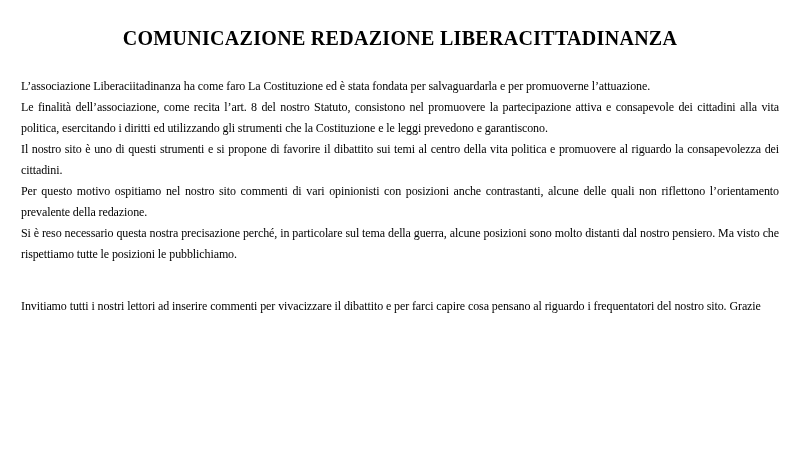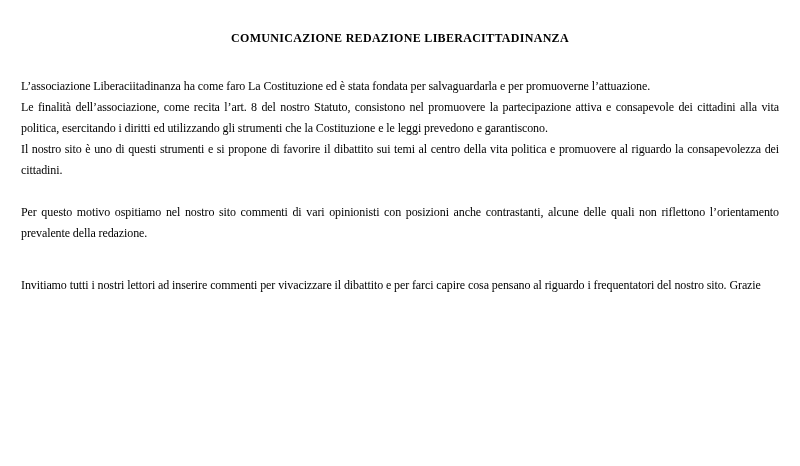--- a/index.html
+++ b/index.html
@@ -16,54 +16,55 @@
     font-family: "Liberation Serif", "DejaVu Serif", serif;
     overflow: hidden;
     box-sizing: border-box;
   }
   .content {
     padding: 28px 21px 0 21px;
   }
   .title {
     margin: 0 0 27px 0;
     text-align: center;
-    font-size: 12px;
+    font-size: 20px;
     line-height: 21px;
     font-weight: bold;
     letter-spacing: 0.3px;
   }
   .block {
     margin: 0;
   }
   .block p {
     margin: 0;
     font-size: 12px;
     line-height: 21px;
     text-align: justify;
     letter-spacing: -0.1px;
   }
-  .block-2 { margin-top: 21px; }
+  .block-2 { }
   .block-3 { margin-top: 31px; }
 </style>
 </head>
 <body>
 
 <div class="page">
   <div class="content">
 
     <h1 class="title">COMUNICAZIONE REDAZIONE LIBERACITTADINANZA</h1>
 
     <div class="block block-1">
       <p>L’associazione Liberaciitadinanza ha come faro La Costituzione ed è stata fondata per salvaguardarla e per promuoverne l’attuazione.</p>
       <p>Le finalità dell’associazione, come recita l’art. 8 del nostro Statuto, consistono nel promuovere la partecipazione attiva e consapevole dei cittadini alla vita politica, esercitando i diritti ed utilizzando gli strumenti che la Costituzione e le leggi prevedono e garantiscono.</p>
       <p>Il nostro sito è uno di questi strumenti e si propone di favorire il dibattito sui temi al centro della  vita politica e promuovere al riguardo la consapevolezza dei cittadini.</p>
     </div>
 
     <div class="block block-2">
       <p>Per questo motivo ospitiamo nel nostro sito commenti di vari opinionisti con posizioni anche contrastanti, alcune delle quali  non riflettono l’orientamento prevalente della redazione.</p>
+      <p>Si è reso necessario questa nostra precisazione perché, in particolare sul tema della guerra, alcune posizioni sono  molto distanti dal nostro pensiero. Ma visto che rispettiamo tutte le posizioni le pubblichiamo.</p>
     </div>
 
     <div class="block block-3">
       <p>Invitiamo tutti i nostri lettori ad inserire commenti per vivacizzare il dibattito e per farci capire cosa pensano al riguardo i frequentatori del nostro sito. Grazie</p>
     </div>
 
   </div>
 </div>
 
 </body></html>

